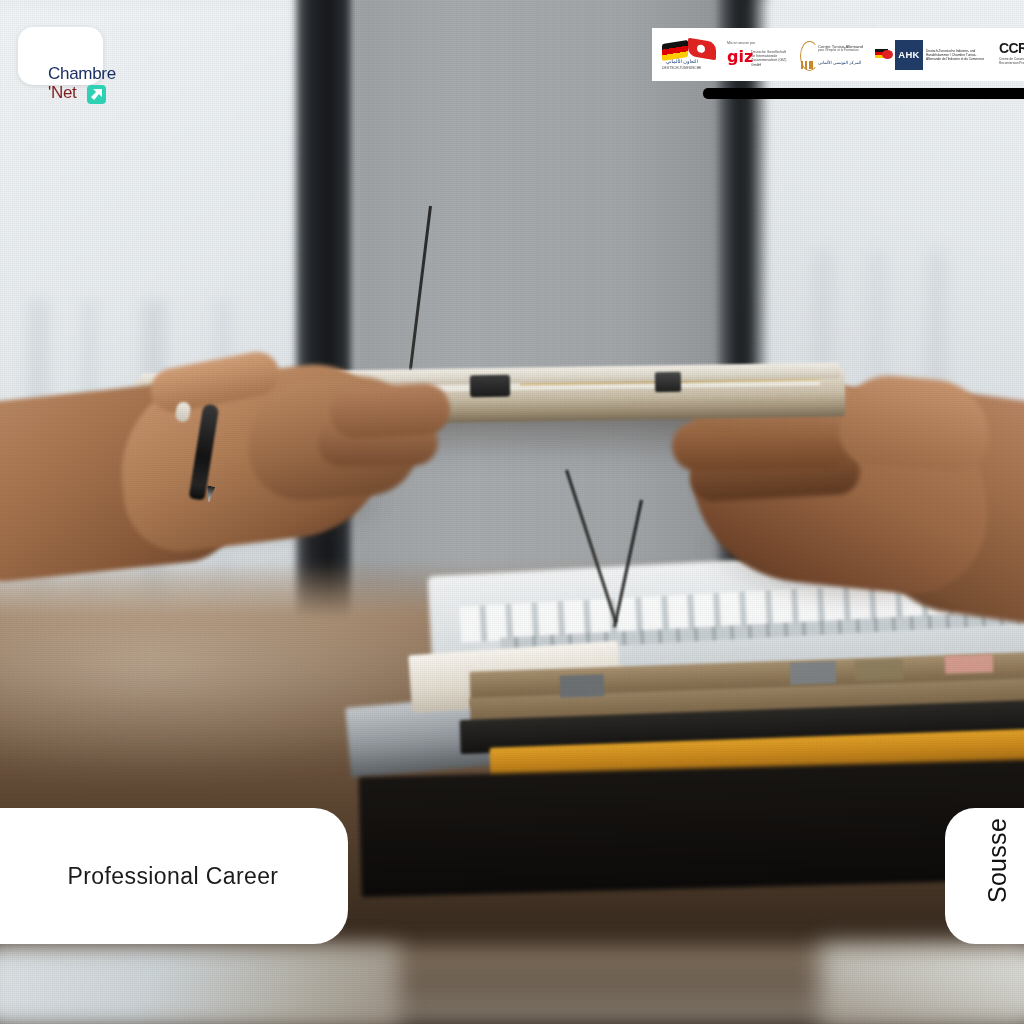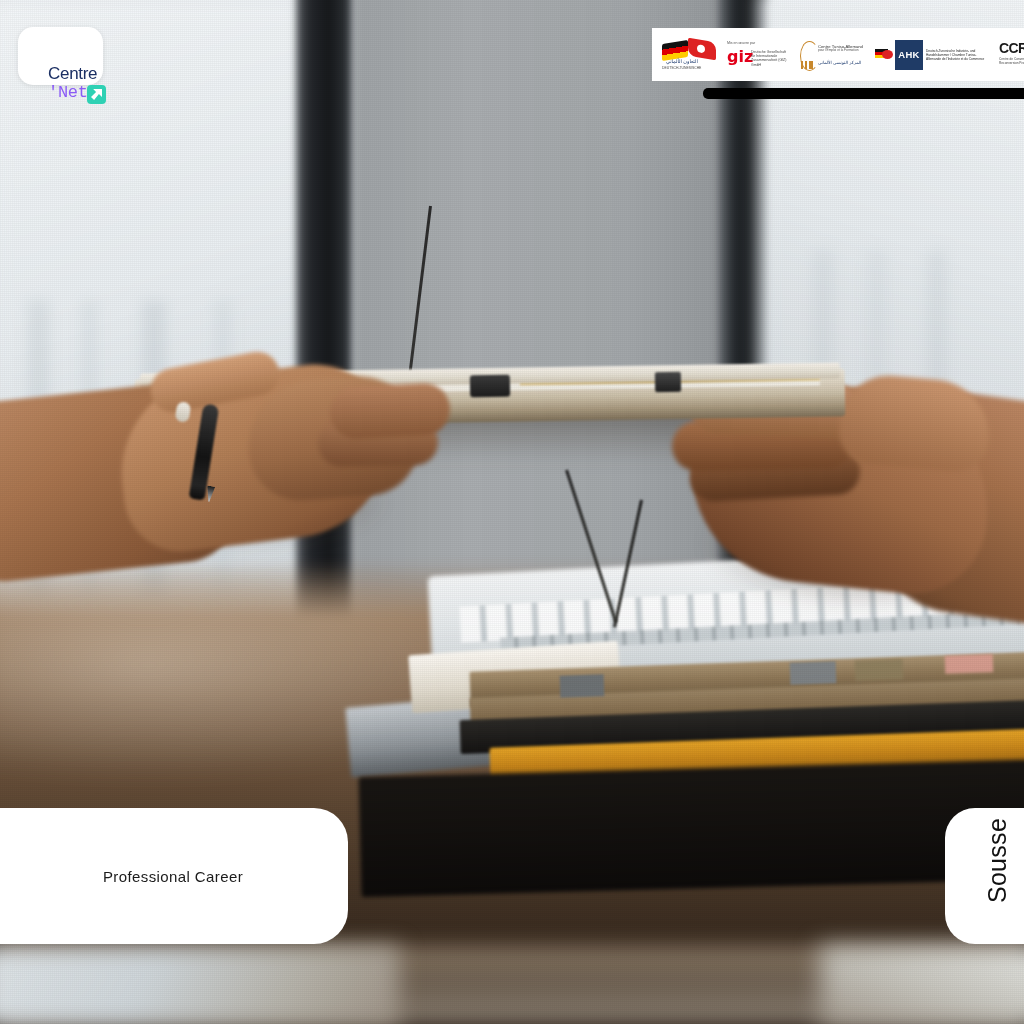--- a/index.html
+++ b/index.html
@@ -192,21 +192,21 @@
     background-image:
       repeating-linear-gradient(0deg,rgba(0,0,0,.6) 0 1px,rgba(255,255,255,0) 1px 2px),
       repeating-linear-gradient(90deg,rgba(0,0,0,.5) 0 1px,rgba(255,255,255,0) 1px 2px);}
 
   
   .logo-card{position:absolute;left:18px;top:27px;width:85px;height:58px;background:#fff;
     border-radius:15px;box-shadow:0 1px 5px rgba(0,0,0,.10);}
   .logo-e{position:absolute;left:30px;top:38px;font-size:17px;line-height:18px;
     color:#1b2f63;font-weight:500;letter-spacing:-.3px;}
   .logo-n{position:absolute;left:30px;top:57px;font-size:17px;line-height:18px;
-    color:#8b5cf6;font-weight:500;letter-spacing:-.3px;font-family:Liberation Mono, monospace;}
+    color:#7f1d1d;font-weight:500;letter-spacing:-.3px;}
   .logo-mark{position:absolute;left:69px;top:58px;width:19px;height:19px;border-radius:4px;
     background:#2fd1b4;}
   .logo-mark::after{content:"";position:absolute;left:4px;top:4px;width:11px;height:11px;
     background:#fff;clip-path:polygon(100% 0,100% 72%,72% 46%,28% 100%,0 72%,46% 28%,20% 0);}
 
   
   .partners{position:absolute;left:652px;top:28px;width:372px;height:53px;background:#fff;
     display:flex;align-items:center;gap:9px;padding:0 8px;box-sizing:border-box;}
   .plogo{display:flex;align-items:center;gap:3px;flex:none;}
   .p-flags{position:relative;width:58px;height:34px;}
@@ -245,21 +245,21 @@
     letter-spacing:-.6px;line-height:14px;}
   .corp-t{position:absolute;left:0;top:18px;font-size:3.2px;color:#444;line-height:4px;width:46px;}
 
   .bar-black{position:absolute;left:703px;top:88px;width:321px;height:11px;background:#000;
     border-radius:5px 0 0 5px;}
   .cfa-title{position:absolute;left:703px;top:112px;width:316px;text-align:right;
     font-size:31px;font-weight:700;color:#131313;letter-spacing:.1px;line-height:34px;}
 
   .pill-left{position:absolute;left:-42px;top:808px;width:390px;height:136px;background:#fff;
     border-radius:34px;display:flex;align-items:center;justify-content:center;}
-  .pill-left-inner{text-align:center;font-size:15px;line-height:31px;color:#1b1b1b;
+  .pill-left-inner{text-align:center;font-size:23px;line-height:31px;color:#1b1b1b;
     letter-spacing:.4px;padding-left:40px;}
 
   .title-main{position:absolute;left:418px;top:812px;color:#fff;font-size:72px;line-height:60px;
     letter-spacing:-.5px;font-weight:400;white-space:nowrap;
     text-shadow:0 2px 10px rgba(0,0,0,.35);}
   .title-l2{margin-left:40px;}
 
   .pill-city{position:absolute;left:945px;top:808px;width:110px;height:136px;background:#fff;
     border-radius:30px;}
   .pill-city span{position:absolute;left:-8px;top:38px;width:120px;text-align:center;
@@ -331,21 +331,21 @@
     <div class="ph-layer pen"></div>
     <div class="ph-layer pen-tip"></div>
 
     <div class="ph-layer bottom-strip"></div>
     <div class="ph-layer bs-l"></div>
     <div class="ph-layer bs-r"></div>
     <div class="ph-layer grain"></div>
   </div>
 
   <div class="logo-card">
-    <div class="logo-e">Centre</div>
+    <div class="logo-e">Chambre</div>
     <div class="logo-n">'Net</div>
     <div class="logo-mark"></div>
   </div>
 
   <div class="partners">
 
     <div class="plogo">
       <div class="p-flags">
         <div class="flag-de"></div>
         <div class="flag-tn"></div>

